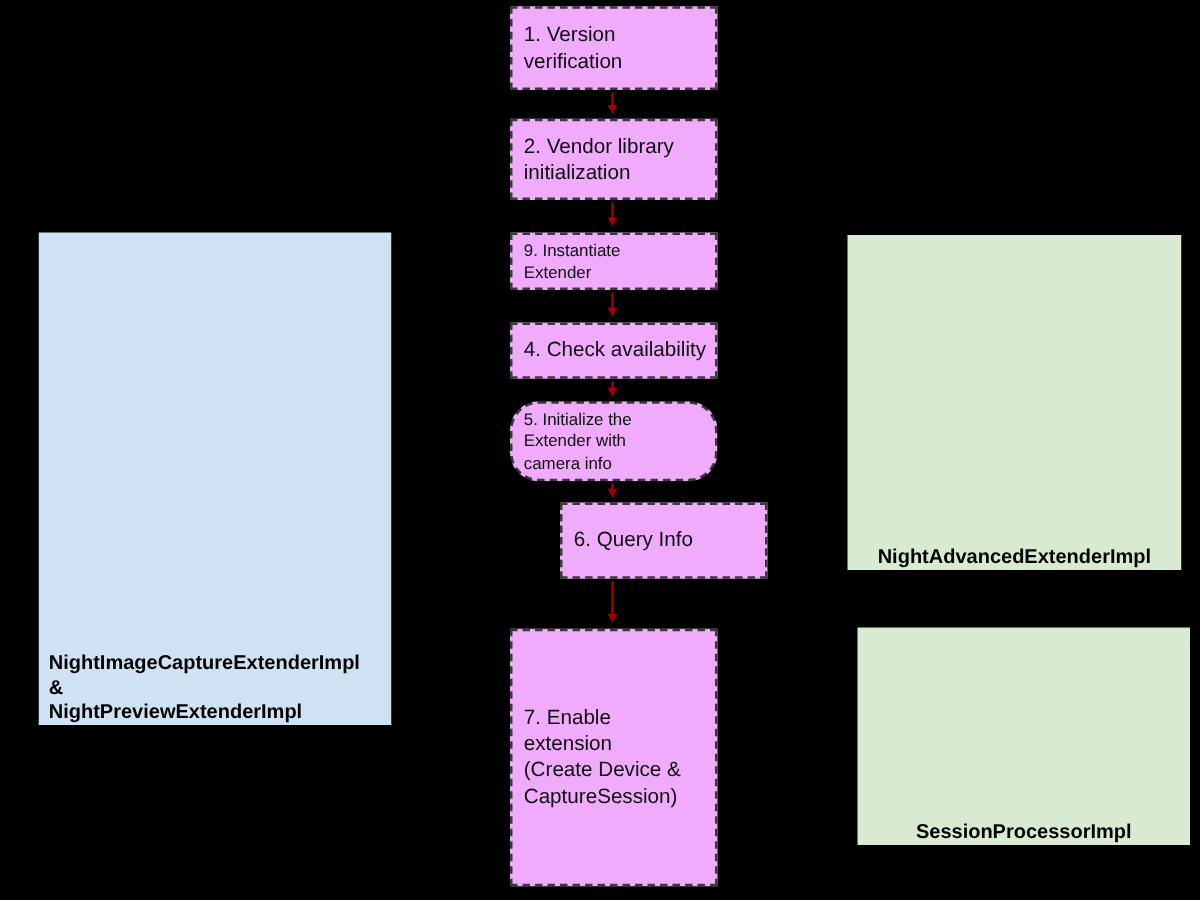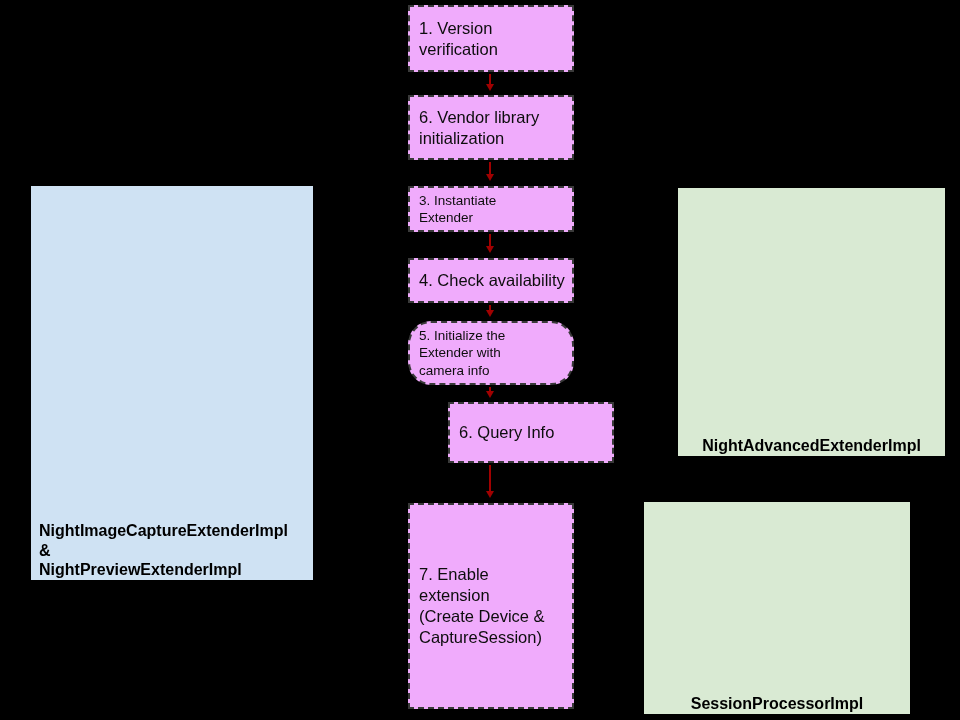--- a/index.html
+++ b/index.html
@@ -84,43 +84,43 @@
     background: #cfe2f3;
     padding-left: 8px;
     justify-content: flex-start;
   }
   .panel-green {
     background: #d9ead3;
     justify-content: center;
     text-align: center;
   }
   .pg1 { left: 678px; top: 188px; width: 267px; height: 268px; }
-  .pg2 { left: 644px; top: 502px; width: 266px; height: 212px; }
+  .pg2 { left: 686px; top: 502px; width: 266px; height: 174px; }
 </style>
 </head>
 <body>
 
 <div id="canvas">
 
   <div class="panel panel-left">
     <span>NightImageCaptureExtenderImpl
 &amp;
 NightPreviewExtenderImpl</span>
   </div>
 
   <div class="step s1">
     <span>1. Version
 verification</span>
   </div>
   <div class="step s2">
-    <span>6. Vendor library
+    <span>2. Vendor library
 initialization</span>
   </div>
   <div class="step s3">
-    <span>3. Instantiate
+    <span>9. Instantiate
 Extender</span>
   </div>
   <div class="step s4">
     <span>4. Check availability</span>
   </div>
   <div class="step s5">
     <span>5. Initialize the
 Extender with
 camera info</span>
   </div>

